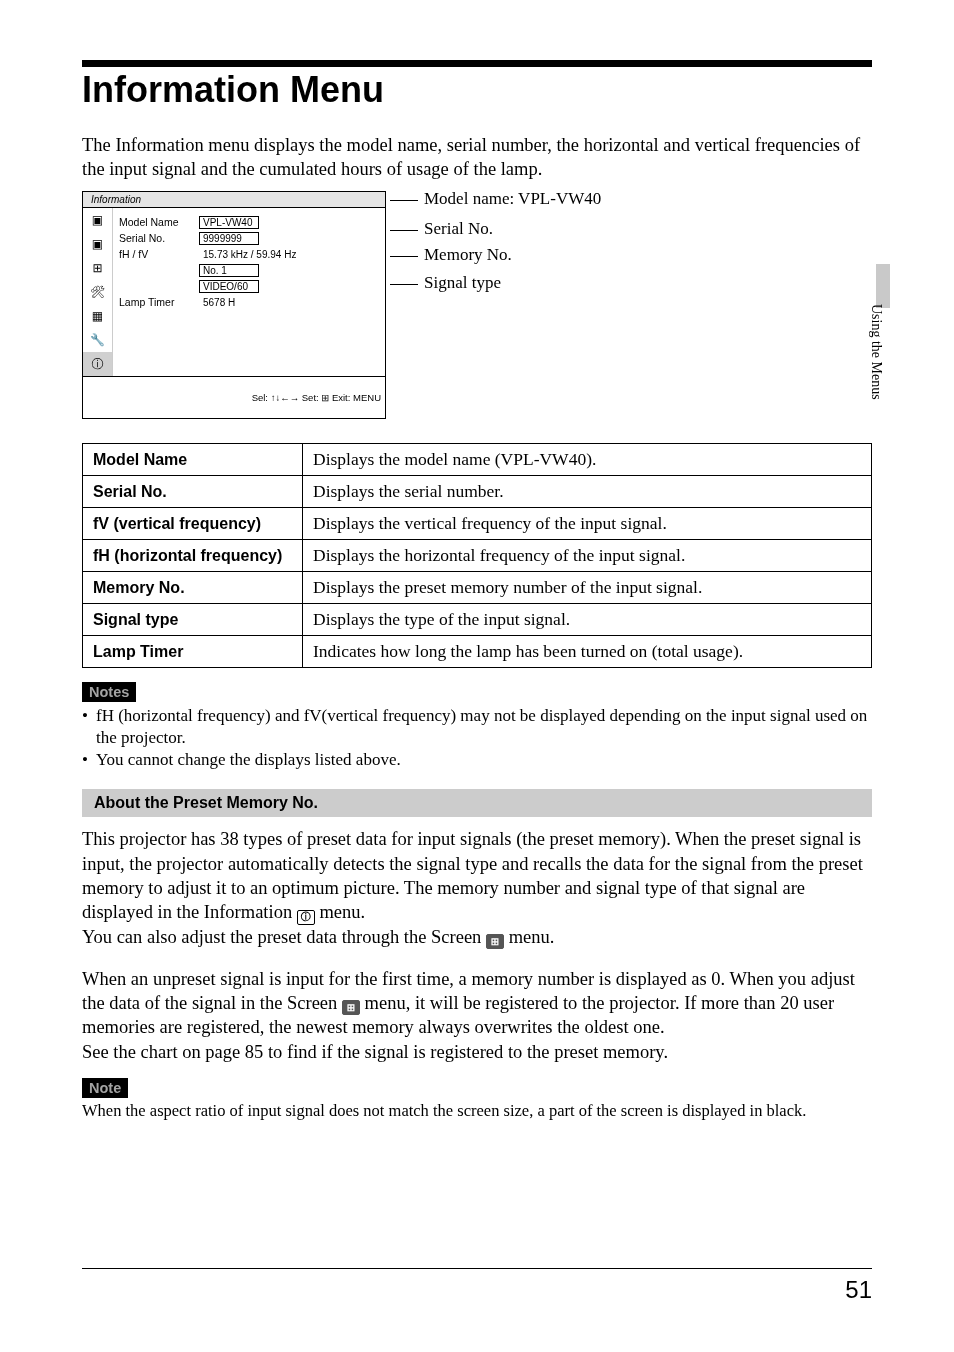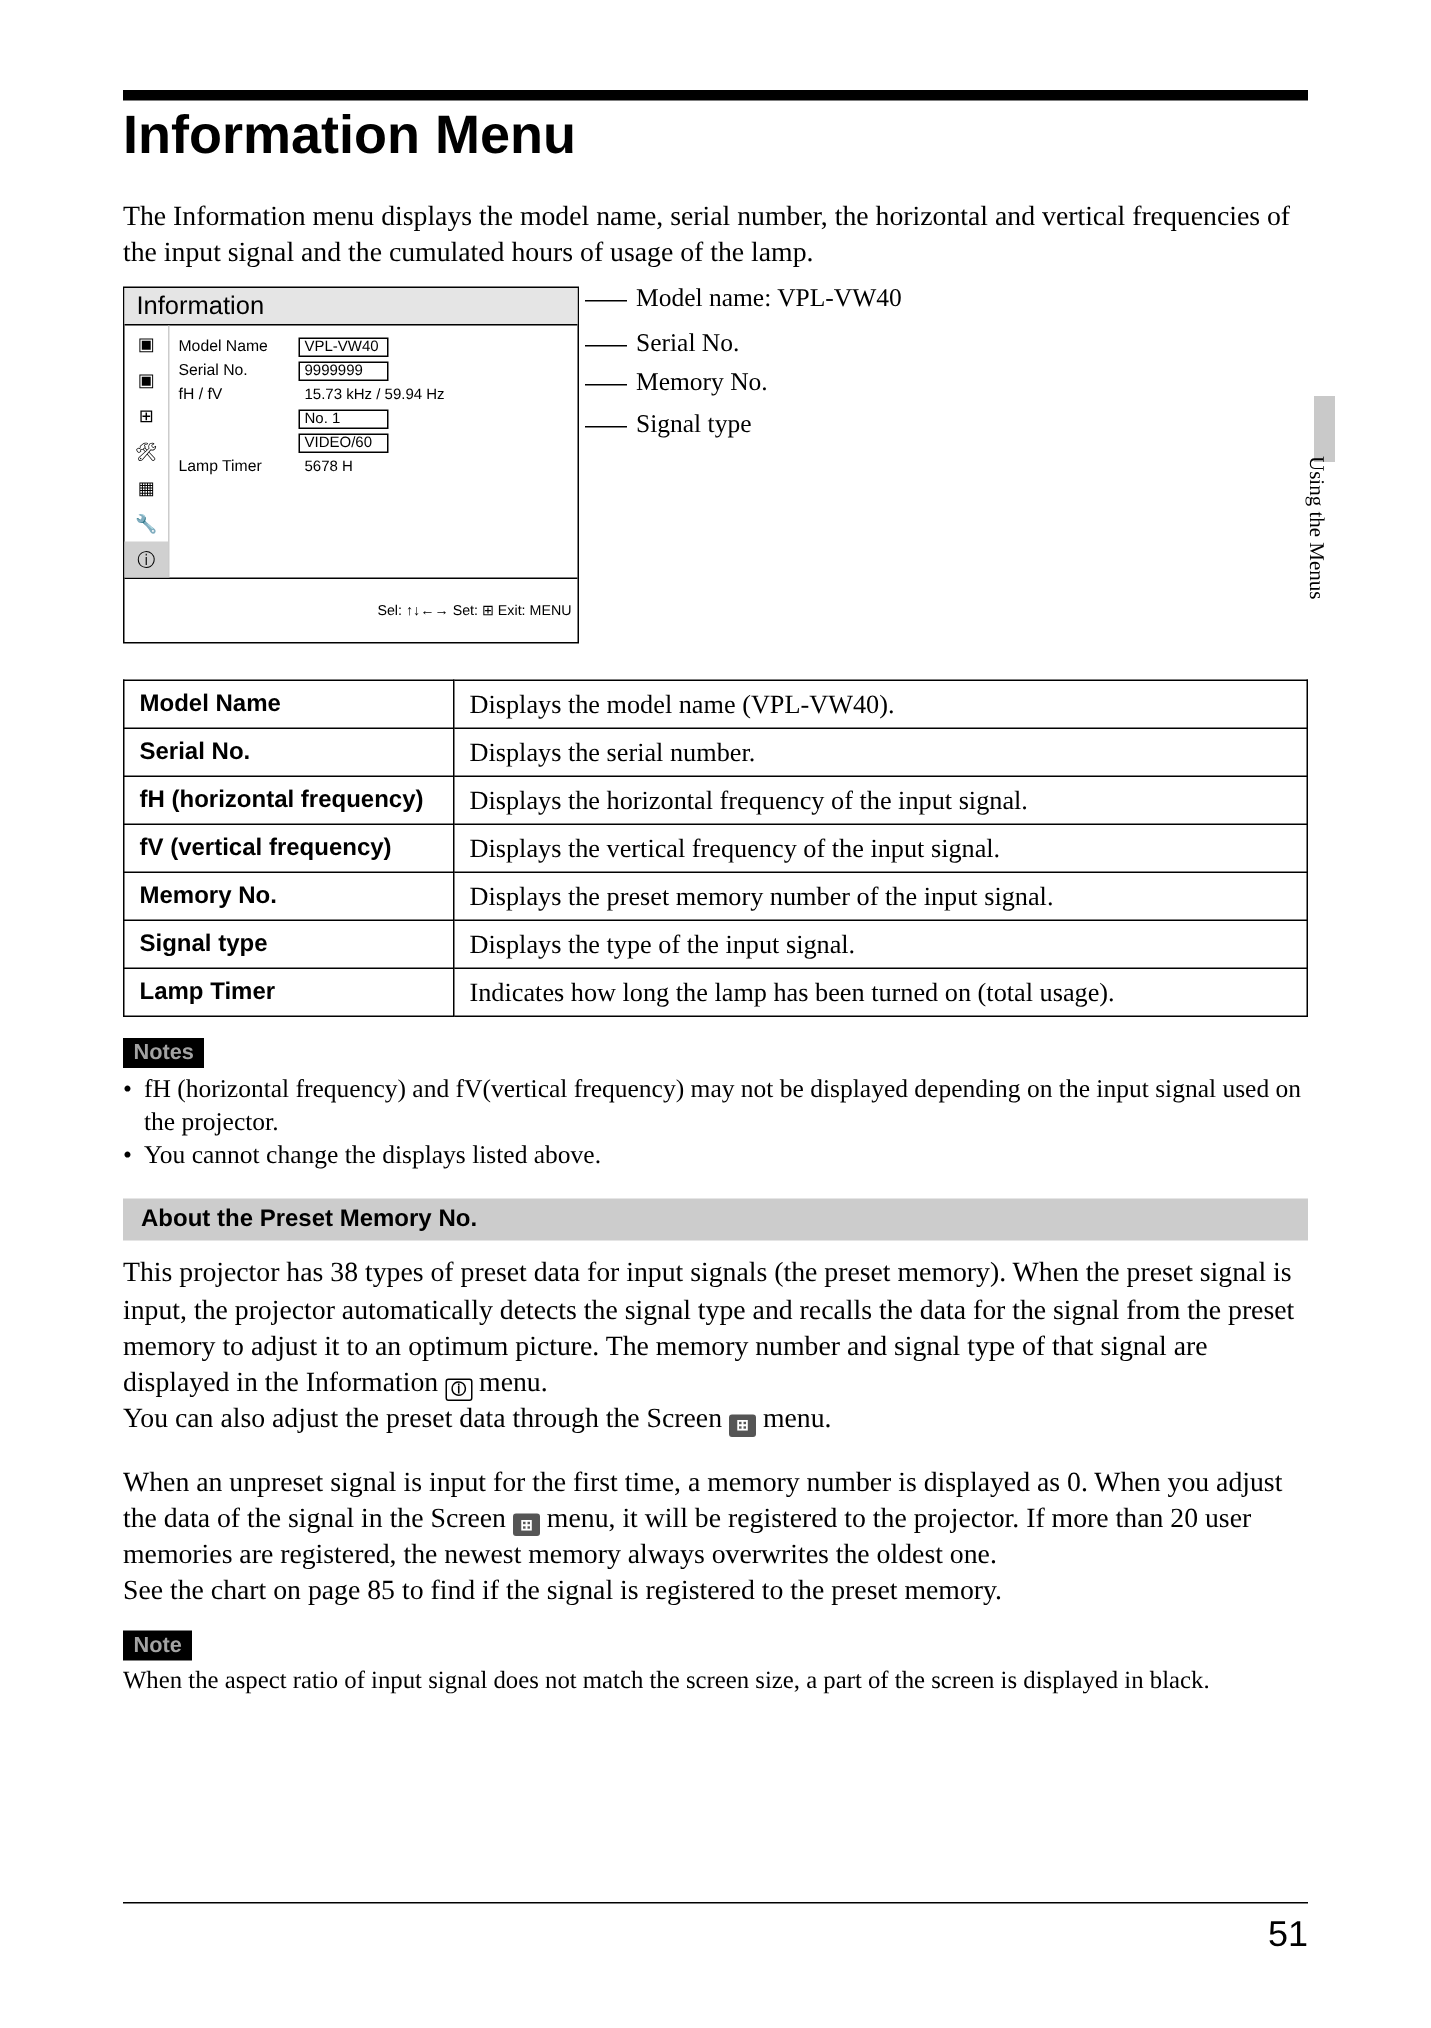--- a/index.html
+++ b/index.html
@@ -59,21 +59,22 @@
       width: 304px;
       border: 1px solid #000;
       background: #fff;
       font-family: Arial, Helvetica, sans-serif;
       font-size: 11px;
     }
     .osd-title {
       background: #e5e5e5;
       padding: 2px 8px;
       border-bottom: 1px solid #000;
-      font-size: 17px;
+      font-size: 10px;
+      font-style: italic;
     }
     .osd-body { display: flex; }
     .osd-iconcol {
       width: 30px;
       border-right: 1px solid #ccc;
       display: flex;
       flex-direction: column;
     }
     .osd-icon {
       height: 24px;
@@ -278,26 +279,26 @@
   <tbody>
       <tr>
     <td class="key">Model Name</td>
     <td>Displays the model name (VPL-VW40).</td>
   </tr>
   <tr>
     <td class="key">Serial No.</td>
     <td>Displays the serial number.</td>
   </tr>
   <tr>
+    <td class="key">fV (vertical frequency)</td>
+    <td>Displays the vertical frequency of the input signal.</td>
+  </tr>
+  <tr>
     <td class="key">fH (horizontal frequency)</td>
     <td>Displays the horizontal frequency of the input signal.</td>
-  </tr>
-  <tr>
-    <td class="key">fV (vertical frequency)</td>
-    <td>Displays the vertical frequency of the input signal.</td>
   </tr>
   <tr>
     <td class="key">Memory No.</td>
     <td>Displays the preset memory number of the input signal.</td>
   </tr>
   <tr>
     <td class="key">Signal type</td>
     <td>Displays the type of the input signal.</td>
   </tr>
   <tr>

